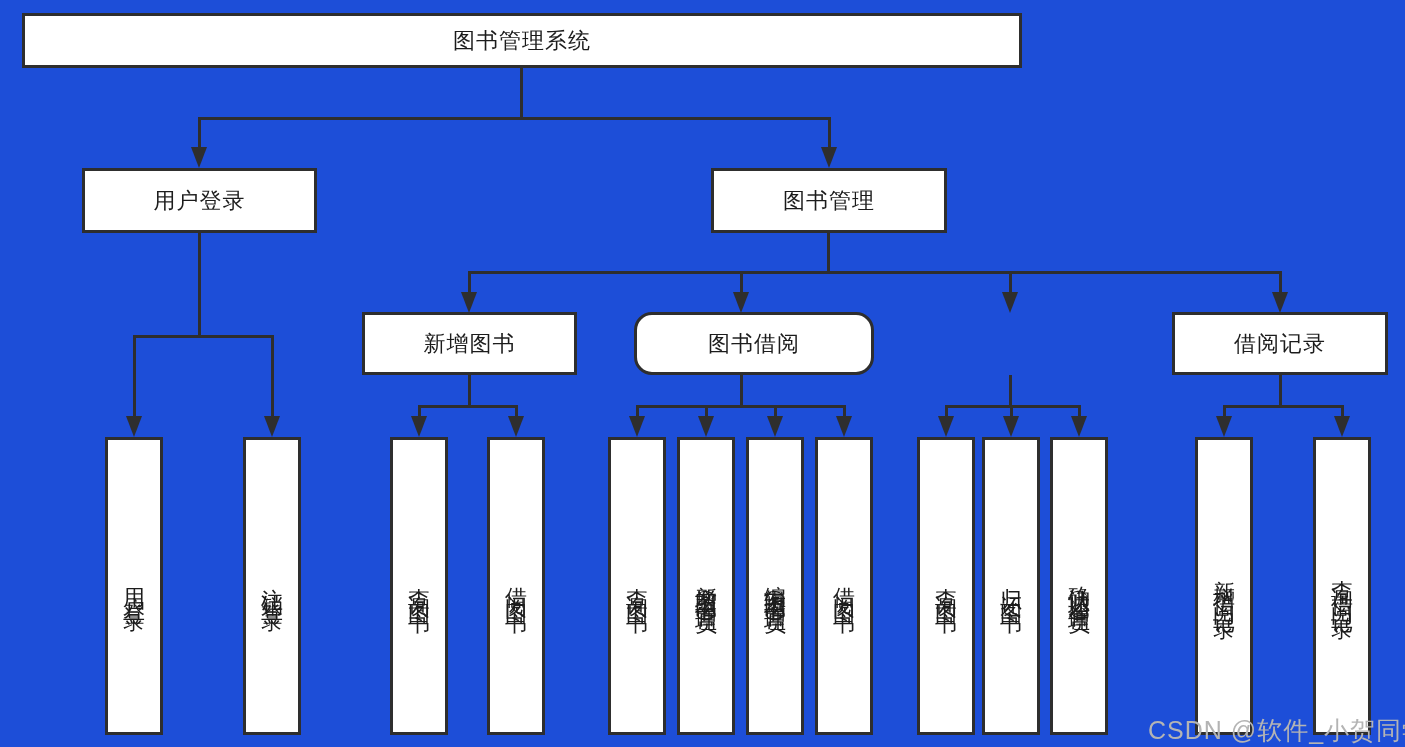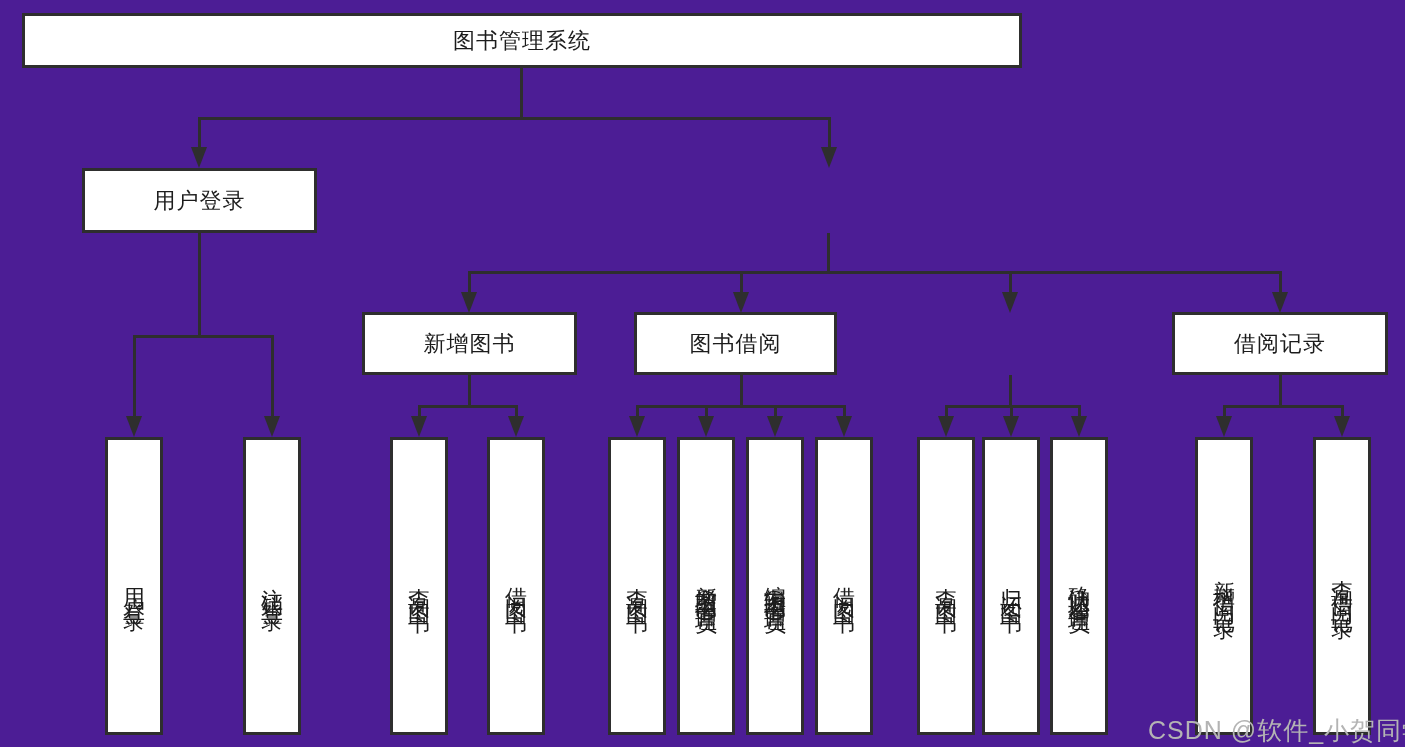--- a/index.html
+++ b/index.html
@@ -1,20 +1,20 @@
 <!DOCTYPE html>
 <html><head>
 <meta charset="utf-8">
 <style>
   html, body { margin: 0; padding: 0; background: #ffffff; }
   .canvas {
     position: relative;
     width: 1405px;
     height: 747px;
-    background: #4c1d95;
+    background: #1d4ed8;
     font-family: "Liberation Sans", sans-serif;
     overflow: hidden;
   }
   .box {
     position: absolute;
     box-sizing: border-box;
     border: 3px solid #2e2e2e;
     background: #ffffff;
     display: flex;
     align-items: center;
@@ -63,20 +63,23 @@
   <div class="vline" style="left:520px; top:68px; height:49px;"></div>
   <div class="hline" style="left:198px; top:117px; width:633px;"></div>
   <div class="vline" style="left:198px; top:117px; height:33px;"></div>
   <div class="arrow" style="left:191px; top:147px;"></div>
   <div class="vline" style="left:828px; top:117px; height:33px;"></div>
   <div class="arrow" style="left:821px; top:147px;"></div>
 
   <div class="box hbox" style="left:82px; top:168px; width:235px; height:65px;">
     <span>用户登录</span>
   </div>
+  <div class="box hbox" style="left:711px; top:168px; width:236px; height:65px;">
+    <span>图书管理</span>
+  </div>
 
   <div class="vline" style="left:198px; top:233px; height:104px;"></div>
   <div class="hline" style="left:133px; top:335px; width:141px;"></div>
   <div class="vline" style="left:133px; top:335px; height:81px;"></div>
   <div class="arrow" style="left:126px; top:416px;"></div>
   <div class="vline" style="left:271px; top:335px; height:81px;"></div>
   <div class="arrow" style="left:264px; top:416px;"></div>
 
   <div class="vline" style="left:827px; top:233px; height:41px;"></div>
   <div class="hline" style="left:468px; top:271px; width:814px;"></div>
@@ -85,21 +88,21 @@
   <div class="vline" style="left:740px; top:271px; height:22px;"></div>
   <div class="arrow" style="left:733px; top:292px;"></div>
   <div class="vline" style="left:1009px; top:271px; height:22px;"></div>
   <div class="arrow" style="left:1002px; top:292px;"></div>
   <div class="vline" style="left:1279px; top:271px; height:22px;"></div>
   <div class="arrow" style="left:1272px; top:292px;"></div>
 
   <div class="box hbox" style="left:362px; top:312px; width:215px; height:63px;">
     <span>新增图书</span>
   </div>
-  <div class="box hbox" style="left:634px; top:312px; width:203px; height:63px;">
+  <div class="box hbox" style="left:634px; top:312px; width:240px; height:63px;border-radius:18px;">
     <span>图书借阅</span>
   </div>
   <div class="box hbox" style="left:1172px; top:312px; width:216px; height:63px;">
     <span>借阅记录</span>
   </div>
 
   <div class="vline" style="left:468px; top:375px; height:33px;"></div>
   <div class="hline" style="left:418px; top:405px; width:100px;"></div>
   <div class="vline" style="left:418px; top:405px; height:12px;"></div>
   <div class="arrow" style="left:411px; top:416px;"></div>

